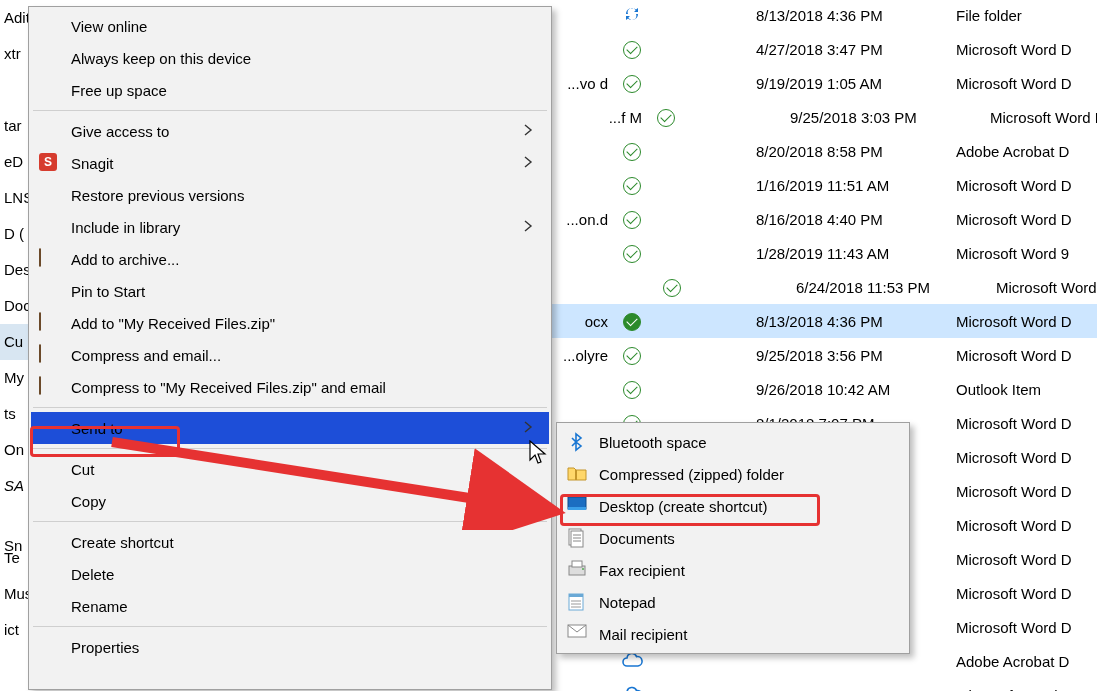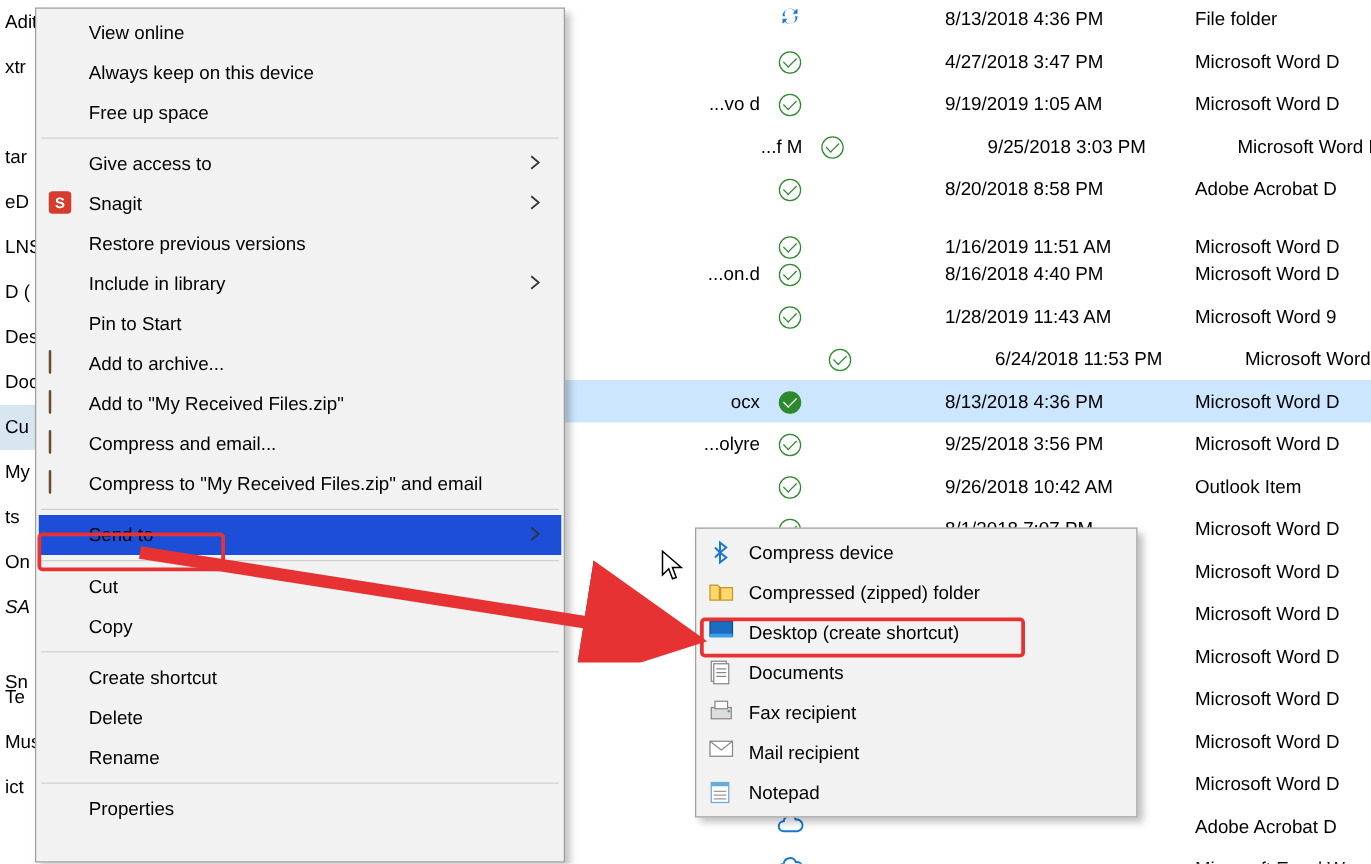--- a/index.html
+++ b/index.html
@@ -57,21 +57,21 @@
     background:#2c8a2c; border-color:#2c8a2c;
   }
   .check-circle.solid::after{ border-color:#fff; }
 
   
   .ctx {
     position:absolute; background:#f2f2f2;
     border:1px solid #a0a0a0; box-shadow: 4px 4px 6px rgba(0,0,0,.25);
     padding: 3px 2px;
   }
-  .ctx.main { left:28px; top:6px; width:424px; height:684px; }
+  .ctx.main { left:28px; top:6px; width:524px; height:684px; }
   .ctx.sub  { left:556px; top:422px; width:354px; }
   .ctx .item{
     height:32px; display:flex; align-items:center;
     padding-left:40px; position:relative; cursor:default;
     font-size:15px;
   }
   .ctx .item .ico{
     position:absolute; left:8px; top:6px; width:20px; height:20px;
   }
   .ctx .item .arrow{
@@ -170,21 +170,21 @@
         <span class="cell-status"><span class="check-circle"></span></span>
         <span class="cell-date">9/25/2018 3:03 PM</span>
         <span class="cell-type">Microsoft Word D</span>
       </div>
       <div class="row" style="top: 134px;">
         <span class="cell-name"></span>
         <span class="cell-status"><span class="check-circle"></span></span>
         <span class="cell-date">8/20/2018 8:58 PM</span>
         <span class="cell-type">Adobe Acrobat D</span>
       </div>
-      <div class="row" style="top: 180px;">
+      <div class="row" style="top: 168px;">
         <span class="cell-name"></span>
         <span class="cell-status"><span class="check-circle"></span></span>
         <span class="cell-date">1/16/2019 11:51 AM</span>
         <span class="cell-type">Microsoft Word D</span>
       </div>
       <div class="row" style="top: 202px;">
         <span class="cell-name">on.d...</span>
         <span class="cell-status"><span class="check-circle"></span></span>
         <span class="cell-date">8/16/2018 4:40 PM</span>
         <span class="cell-type">Microsoft Word D</span>
@@ -324,25 +324,25 @@
       </div>
       <div class="item">
         <span>Include in library</span>
         <span class="arrow">
           <svg width="14" height="14" viewBox="0 0 14 14">
             <path d="M4 2 L10 7 L4 12" fill="none" stroke="#333" stroke-width="1.4"></path>
           </svg>
         </span>
       </div>
       <div class="item">
-        <span>Pin to Start</span>
-      </div>
-      <div class="item">
         <span class="ico"><span class="rar-icon"></span></span>
         <span>Add to archive...</span>
+      </div>
+      <div class="item">
+        <span>Pin to Start</span>
       </div>
       <div class="item">
         <span class="ico"><span class="rar-icon"></span></span>
         <span>Add to "My Received Files.zip"</span>
       </div>
       <div class="item">
         <span class="ico"><span class="rar-icon"></span></span>
         <span>Compress and email...</span>
       </div>
       <div class="item">
@@ -379,21 +379,21 @@
       <div class="item">
         <span>Properties</span>
       </div>
     </div>
 
 <div class="ctx sub" id="ctxSub">
       <div class="item">
         <span class="ico"><svg width="20" height="20" viewBox="0 0 20 20">
             <path d="M9 2v16l5-4-5-4 5-4-5-4zM5 6l4 4-4 4" fill="none" stroke="#1976d2" stroke-width="1.6"></path>
           </svg></span>
-        <span>Compress device</span>
+        <span>Bluetooth space</span>
       </div>
       <div class="item">
         <span class="ico"><svg width="20" height="18" viewBox="0 0 20 18">
             <path d="M1 4h6l2 2h10v10H1z" fill="#ffd76a" stroke="#c4952a"></path>
             <rect x="8" y="6" width="2" height="10" fill="#c4952a"></rect>
           </svg></span>
         <span>Compressed (zipped) folder</span>
       </div>
       <div class="item">
         <span class="ico"><svg width="20" height="16" viewBox="0 0 20 16">
@@ -414,35 +414,35 @@
       </div>
       <div class="item">
         <span class="ico"><svg width="20" height="18" viewBox="0 0 20 18">
             <rect x="2" y="6" width="16" height="9" fill="#ddd" stroke="#888"></rect>
             <rect x="5" y="1" width="10" height="6" fill="#fff" stroke="#888"></rect>
             <circle cx="16" cy="9" r="1" fill="#5a5"></circle>
           </svg></span>
         <span>Fax recipient</span>
       </div>
       <div class="item">
-        <span class="ico"><svg width="20" height="14" viewBox="0 0 20 14">
-            <rect x="1" y="1" width="18" height="12" fill="#fff" stroke="#888"></rect>
-            <path d="M1 1l9 7 9-7" fill="none" stroke="#888"></path>
-          </svg></span>
-        <span>Mail recipient</span>
-      </div>
-      <div class="item">
         <span class="ico"><svg width="18" height="20" viewBox="0 0 18 20">
             <rect x="2" y="2" width="14" height="16" fill="#fff" stroke="#6aa9d6"></rect>
             <rect x="2" y="2" width="14" height="3" fill="#6aa9d6"></rect>
             <line x1="4" y1="9" x2="14" y2="9" stroke="#999"></line>
             <line x1="4" y1="12" x2="14" y2="12" stroke="#999"></line>
             <line x1="4" y1="15" x2="14" y2="15" stroke="#999"></line>
           </svg></span>
         <span>Notepad</span>
+      </div>
+      <div class="item">
+        <span class="ico"><svg width="20" height="14" viewBox="0 0 20 14">
+            <rect x="1" y="1" width="18" height="12" fill="#fff" stroke="#888"></rect>
+            <path d="M1 1l9 7 9-7" fill="none" stroke="#888"></path>
+          </svg></span>
+        <span>Mail recipient</span>
       </div>
     </div>
 
 <div class="hl sendto"></div>
 <div class="hl desktop"></div>
 
 <svg class="big-arrow" viewBox="0 0 467 100">
   <defs>
     <marker id="ah" viewBox="0 0 10 10" refX="8" refY="5" markerWidth="10" markerHeight="10" orient="auto">
       <path d="M0,0 L10,5 L0,10 z" fill="#e63232"></path>

